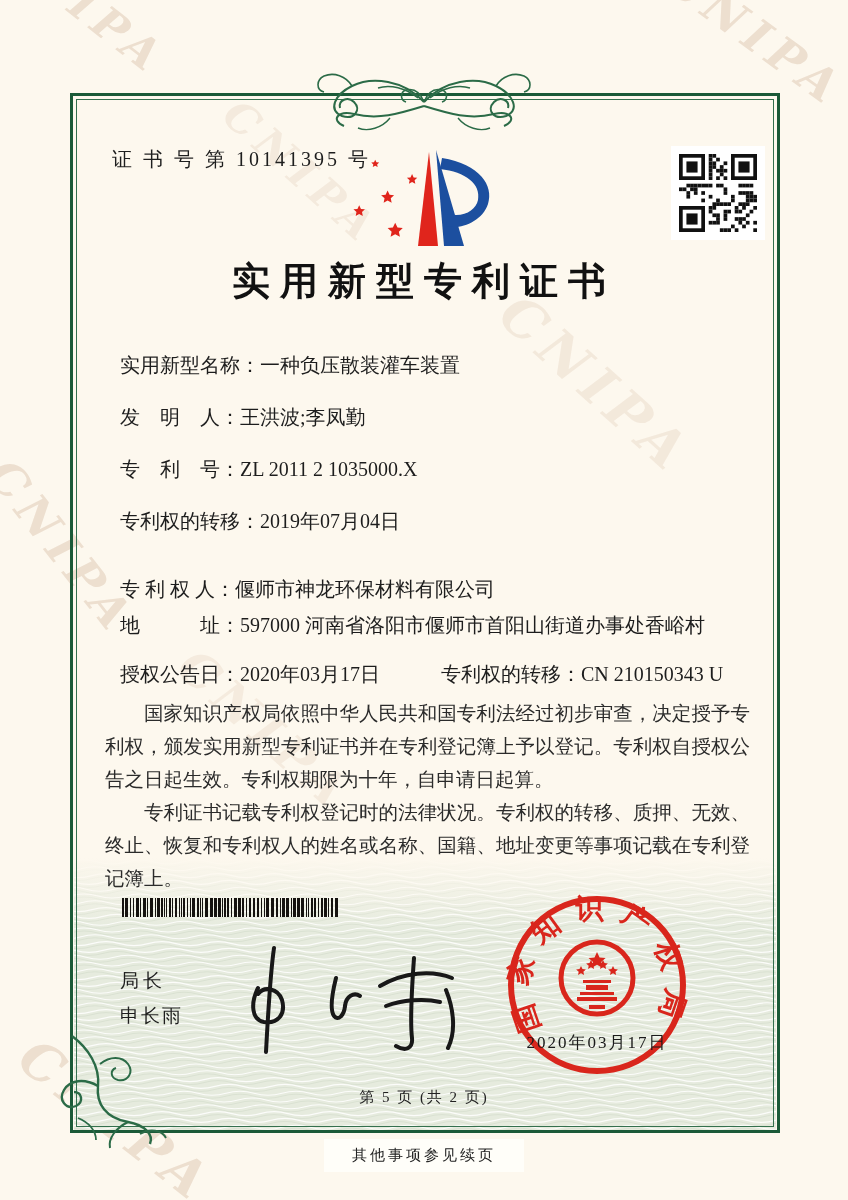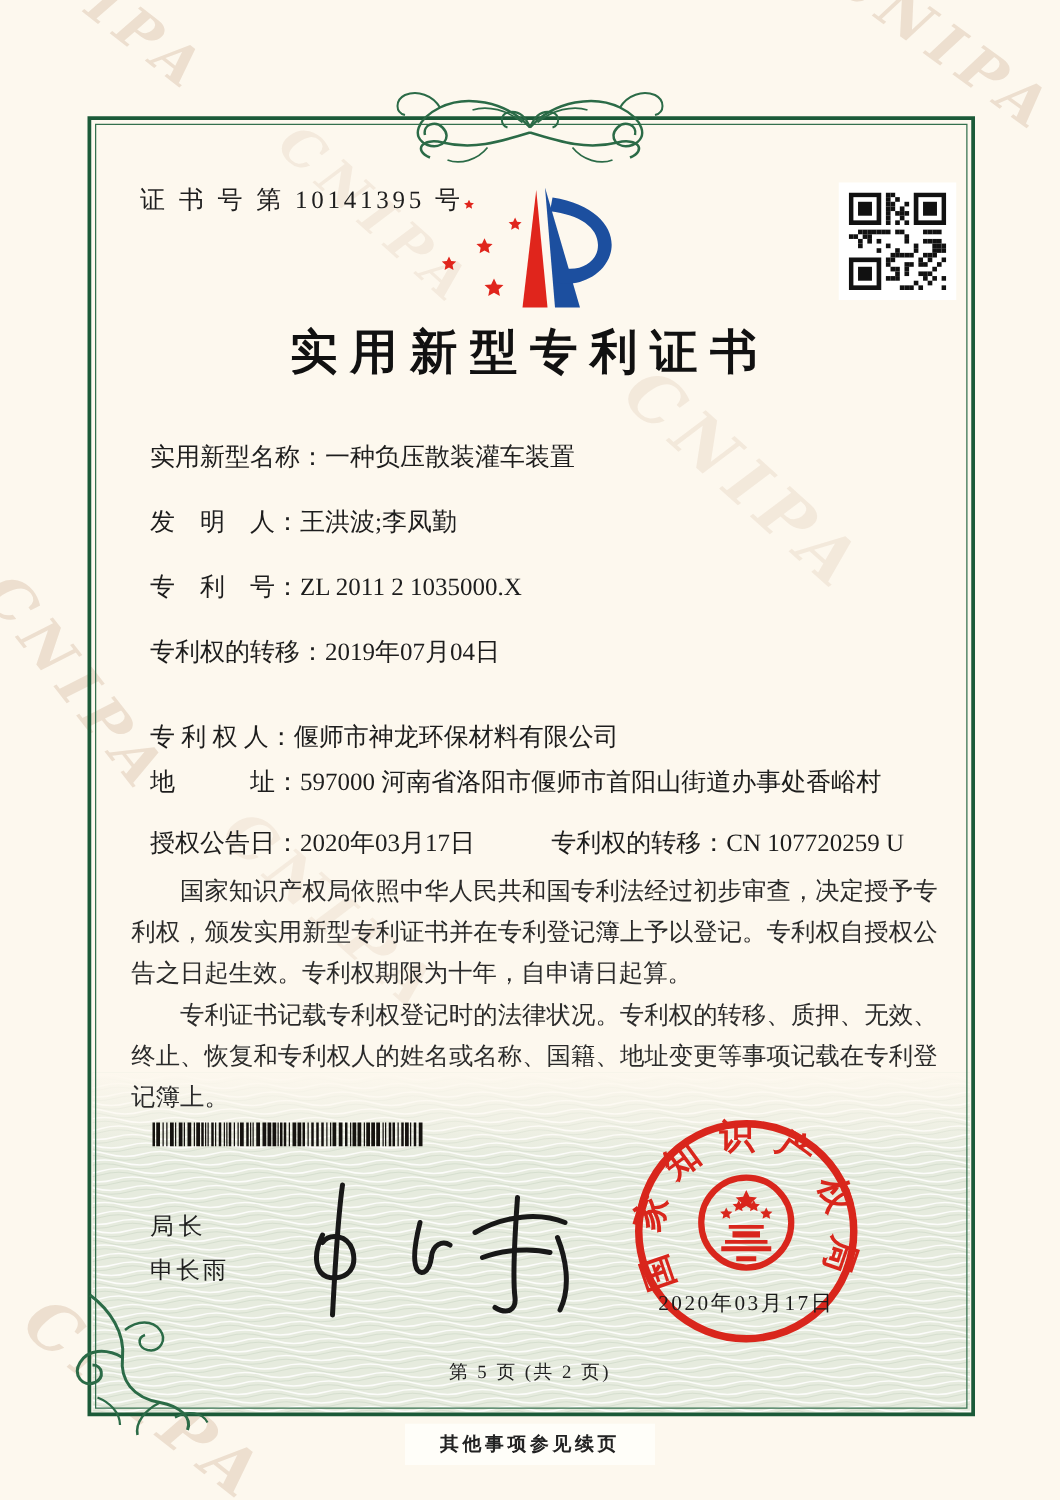--- a/index.html
+++ b/index.html
@@ -38,21 +38,21 @@
   .barcode { left:122px; top:898px; width:218px; height:19px; font-size:0; z-index:5; }
   .barcode i { display:inline-block; height:100%; }
   .barcode i.b { background:#15120f; }
 
   .who { left:120px; top:968px; font-size:19px; letter-spacing:4px; }
   .who2 { left:120px; top:1003px; font-size:19px; letter-spacing:2px; }
 
   .pagenum { left:0; top:1088px; width:848px; text-align:center; font-size:15px; letter-spacing:2px; color:#222; z-index:5; }
 
   .cont-box { left:50%; transform:translateX(-50%); top:1139px; background:#fffef9; padding:7px 28px;
-              font-size:15px; letter-spacing:3px; color:#222; z-index:5;font-weight:bold; }
+              font-size:15px; letter-spacing:3px; color:#222; z-index:5; }
 
   svg { display:block; }
 </style>
 </head>
 <body>
 
 <span class="wm" style="left:-18px; top:-22px; font-size:44px; transform:rotate(38deg);">CNIPA</span>
 <span class="wm" style="left:652px; top:8px; font-size:46px; transform:rotate(36deg);">CNIPA</span>
 <span class="wm" style="left:205px; top:148px; font-size:42px; transform:rotate(42deg); opacity:.55;">CNIPA</span>
 <span class="wm" style="left:478px; top:352px; font-size:54px; transform:rotate(42deg); opacity:.6;">CNIPA</span>
@@ -308,21 +308,21 @@
 
 <div class="content fields">
   <div class="frow" style="top:0;"><span class="f-label">实用新型名称：</span><span class="f-value">一种负压散装灌车装置</span></div>
   <div class="frow" style="top:52px;"><span class="f-label">发　明　人：</span><span class="f-value">王洪波;李凤勤</span></div>
   <div class="frow" style="top:104px;"><span class="f-label">专　利　号：</span><span class="f-value">ZL 2011 2 1035000.X</span></div>
   <div class="frow" style="top:156px;"><span class="f-label">专利权的转移：</span><span class="f-value">2019年07月04日</span></div>
   <div class="frow" style="top:224px;"><span class="f-label">专 利 权 人：</span><span class="f-value">偃师市神龙环保材料有限公司</span></div>
   <div class="frow" style="top:260px;"><span class="f-label">地　　　址：</span><span class="f-value">597000 河南省洛阳市偃师市首阳山街道办事处香峪村</span></div>
   <div class="frow" style="top:309px;">
     <span><span class="f-label">授权公告日：</span><span class="f-value">2020年03月17日</span></span>
-    <span class="pair2"><span class="f-label">专利权的转移：</span><span class="f-value">CN 107720259 U</span></span>
+    <span class="pair2"><span class="f-label">专利权的转移：</span><span class="f-value">CN 210150343 U</span></span>
   </div>
 </div>
 
 <div class="content paras">
   <p>国家知识产权局依照中华人民共和国专利法经过初步审查，决定授予专利权，颁发实用新型专利证书并在专利登记簿上予以登记。专利权自授权公告之日起生效。专利权期限为十年，自申请日起算。</p>
   <p>专利证书记载专利权登记时的法律状况。专利权的转移、质押、无效、终止、恢复和专利权人的姓名或名称、国籍、地址变更等事项记载在专利登记簿上。</p>
 </div>
 
 <div id="barcode" class="content barcode"><i class="b" style="width:2px"></i><i style="width:1px"></i><i class="b" style="width:3px"></i><i style="width:2px"></i><i class="b" style="width:1px"></i><i style="width:2px"></i><i class="b" style="width:1px"></i><i style="width:2px"></i><i class="b" style="width:3px"></i><i style="width:1px"></i><i class="b" style="width:1px"></i><i style="width:2px"></i><i class="b" style="width:3px"></i><i style="width:1px"></i><i class="b" style="width:1px"></i><i style="width:2px"></i><i class="b" style="width:3px"></i><i style="width:2px"></i><i class="b" style="width:1px"></i><i style="width:1px"></i><i class="b" style="width:3px"></i><i style="width:1px"></i><i class="b" style="width:2px"></i><i style="width:1px"></i><i class="b" style="width:1px"></i><i style="width:1px"></i><i class="b" style="width:1px"></i><i style="width:2px"></i><i class="b" style="width:2px"></i><i style="width:1px"></i><i class="b" style="width:1px"></i><i style="width:2px"></i><i class="b" style="width:2px"></i><i style="width:2px"></i><i class="b" style="width:1px"></i><i style="width:1px"></i><i class="b" style="width:1px"></i><i style="width:1px"></i><i class="b" style="width:2px"></i><i style="width:2px"></i><i class="b" style="width:1px"></i><i style="width:2px"></i><i class="b" style="width:1px"></i><i style="width:1px"></i><i class="b" style="width:3px"></i><i style="width:2px"></i><i class="b" style="width:2px"></i><i style="width:1px"></i><i class="b" style="width:1px"></i><i style="width:1px"></i><i class="b" style="width:1px"></i><i style="width:2px"></i><i class="b" style="width:3px"></i><i style="width:2px"></i><i class="b" style="width:3px"></i><i style="width:1px"></i><i class="b" style="width:3px"></i><i style="width:1px"></i><i class="b" style="width:3px"></i><i style="width:1px"></i><i class="b" style="width:1px"></i><i style="width:1px"></i><i class="b" style="width:2px"></i><i style="width:1px"></i><i class="b" style="width:2px"></i><i style="width:2px"></i><i class="b" style="width:1px"></i><i style="width:2px"></i><i class="b" style="width:3px"></i><i style="width:1px"></i><i class="b" style="width:3px"></i><i style="width:1px"></i><i class="b" style="width:2px"></i><i style="width:2px"></i><i class="b" style="width:1px"></i><i style="width:2px"></i><i class="b" style="width:2px"></i><i style="width:2px"></i><i class="b" style="width:2px"></i><i style="width:2px"></i><i class="b" style="width:2px"></i><i style="width:2px"></i><i class="b" style="width:1px"></i><i style="width:2px"></i><i class="b" style="width:1px"></i><i style="width:1px"></i><i class="b" style="width:3px"></i><i style="width:2px"></i><i class="b" style="width:3px"></i><i style="width:2px"></i><i class="b" style="width:2px"></i><i style="width:2px"></i><i class="b" style="width:1px"></i><i style="width:1px"></i><i class="b" style="width:3px"></i><i style="width:1px"></i><i class="b" style="width:3px"></i><i style="width:2px"></i><i class="b" style="width:1px"></i><i style="width:1px"></i><i class="b" style="width:3px"></i><i style="width:1px"></i><i class="b" style="width:3px"></i><i style="width:1px"></i><i class="b" style="width:3px"></i><i style="width:2px"></i><i class="b" style="width:1px"></i><i style="width:1px"></i><i class="b" style="width:1px"></i><i style="width:2px"></i><i class="b" style="width:2px"></i><i style="width:1px"></i><i class="b" style="width:2px"></i><i style="width:2px"></i><i class="b" style="width:1px"></i><i style="width:2px"></i><i class="b" style="width:2px"></i><i style="width:1px"></i><i class="b" style="width:3px"></i><i style="width:1px"></i><i class="b" style="width:1px"></i><i style="width:2px"></i><i class="b" style="width:2px"></i><i style="width:2px"></i><i class="b" style="width:3px"></i><i style="width:1px"></i></div>
 

